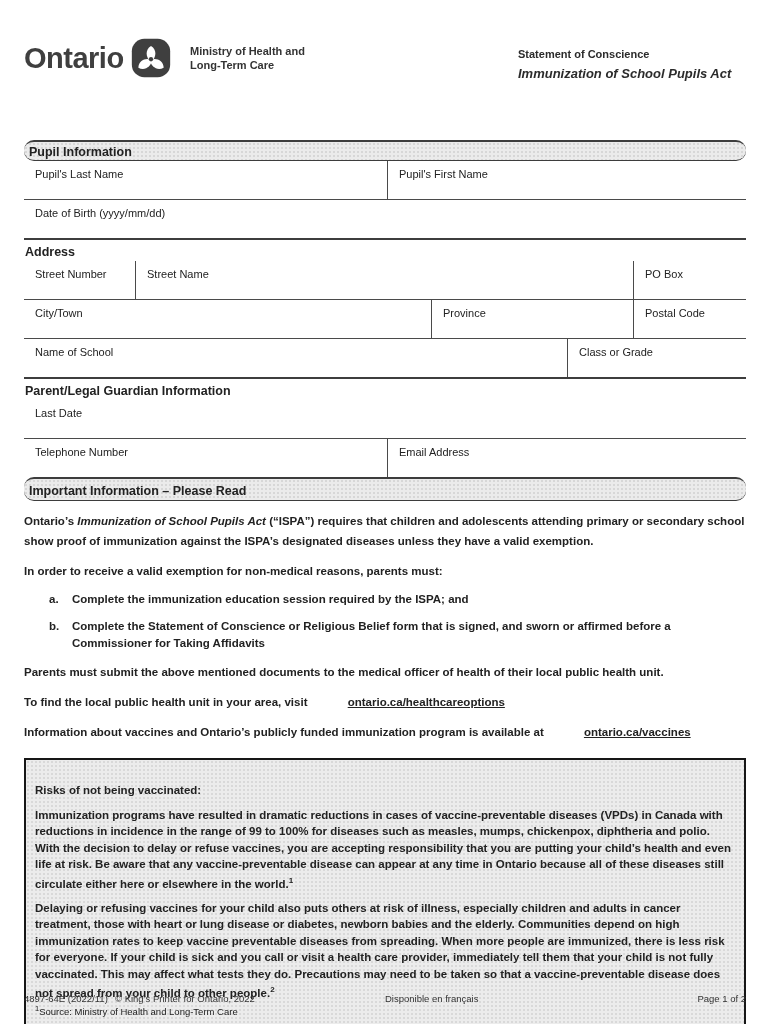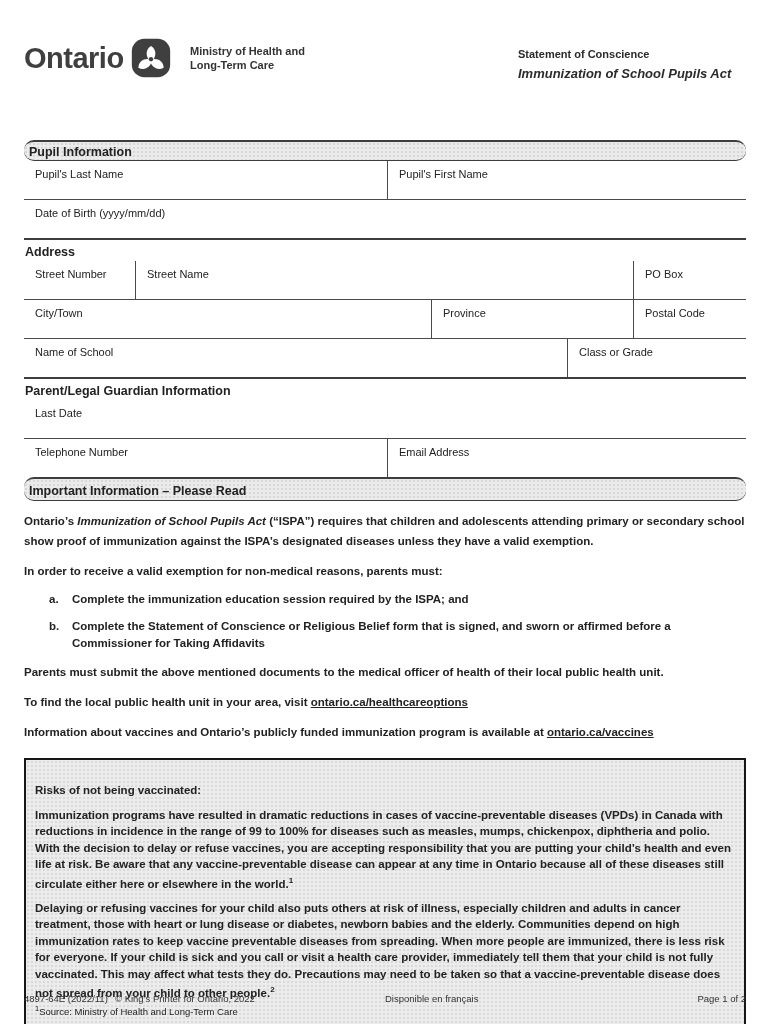--- a/index.html
+++ b/index.html
@@ -36,21 +36,21 @@
   .subhead{font-size:12.5px;font-weight:bold;padding:5px 0 2px 1px;color:#222;}
   .w50{width:363px;} .w50b{flex:1;}
   .a-unit{width:113px;} .a-stno{width:111px;} .a-stname{flex:1;} .a-pobox{width:113px;}
   .a-city{width:368px;} .a-prov{flex:1;margin-left:39px;} .a-postal{width:113px;}
   .a-school{width:543px;} .a-grade{flex:1;}
   
   .body{font-size:11.5px;font-weight:bold;line-height:20px;color:#222;margin:10px 0 0 0;}
   .list-item{display:flex;margin:10px 0 0 25px;}
   .list-marker{width:23px;flex:none;font-size:11.5px;font-weight:bold;line-height:17px;color:#222;}
   .list-text{font-size:11.5px;font-weight:bold;line-height:17px;color:#222;}
-  .link{color:#222;text-decoration:underline;cursor:pointer;}
+  .link{color:#222;text-decoration:underline;cursor:pointer;margin-left:37px;}
   sup{font-size:8px;font-weight:bold;}
   
   .risks-box{
     box-sizing:border-box;margin-top:16px;width:722px;
     border:2px solid #161616;padding:22px 9px 5px 9px;
     background-color:#ececec;
     background-image:radial-gradient(#d9d9d9 0.8px,transparent 0.8px);
     background-size:4px 4px;
   }
   .risks-box .body{margin-top:8px;line-height:16.5px;}

